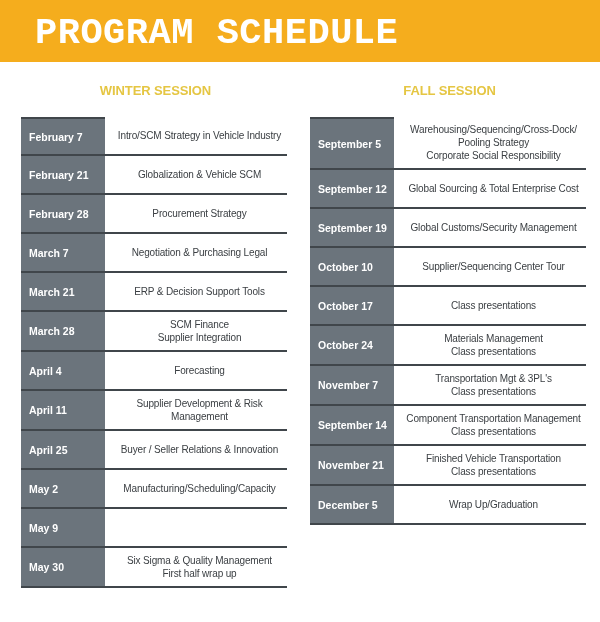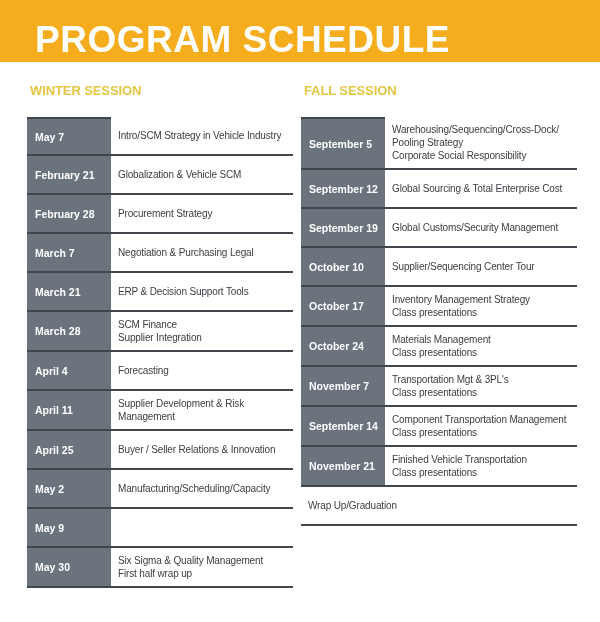--- a/index.html
+++ b/index.html
@@ -16,34 +16,35 @@
   html,body{width:600px;height:622px;}
   body{
     background:var(--page-bg);
     font-family:"Liberation Sans","DejaVu Sans",sans-serif;
     overflow:hidden;
   }
   .banner{
     width:600px;height:62px;
     background:var(--banner-bg);
     padding:3px 0 0 35px;
-    display:flex;align-items:flex-end;
+    display:flex;align-items:center;font-family:Liberation Mono, monospace;
   }
   .banner h1{
     color:var(--banner-text);
     font-size:37px;
     font-weight:bold;
     letter-spacing:0.5px;
     line-height:44px;
     white-space:nowrap;
   }
   .columns{
     display:flex;
-    padding:0 0 0 27px;
-    gap:0;
+    padding:0 0 0 21px;
+    gap:15px;
+    text-align:center;
   }
   .session{flex:0 0 auto;}
   .session.winter{width:266px;}
   .session.fall{width:276px;margin-left:8px;}
   .session-title{
     margin-top:21px;
     padding-left:3px;
     color:var(--session-title);
     font-size:13px;
     font-weight:bold;
@@ -98,21 +99,21 @@
   <header class="banner">
     <h1>PROGRAM SCHEDULE</h1>
   </header>
 
   <main class="columns">
 
     <section class="session winter">
       <h2 class="session-title">WINTER SESSION</h2>
       <div class="session-table">
           <div class="row">
-            <div class="date-cell">May 7</div>
+            <div class="date-cell">February 7</div>
             <div class="topic-cell">
               <div class="topic-line">Intro/SCM Strategy in Vehicle Industry</div>
             </div>
           </div>
           <div class="row">
             <div class="date-cell">February 21</div>
             <div class="topic-cell">
               <div class="topic-line">Globalization &amp; Vehicle SCM</div>
             </div>
           </div>
@@ -204,21 +205,20 @@
           </div>
           <div class="row">
             <div class="date-cell">October 10</div>
             <div class="topic-cell">
               <div class="topic-line">Supplier/Sequencing Center Tour</div>
             </div>
           </div>
           <div class="row">
             <div class="date-cell">October 17</div>
             <div class="topic-cell">
-              <div class="topic-line">Inventory Management Strategy</div>
               <div class="topic-line">Class presentations</div>
             </div>
           </div>
           <div class="row">
             <div class="date-cell">October 24</div>
             <div class="topic-cell">
               <div class="topic-line">Materials Management</div>
               <div class="topic-line">Class presentations</div>
             </div>
           </div>
@@ -237,20 +237,21 @@
             </div>
           </div>
           <div class="row">
             <div class="date-cell">November 21</div>
             <div class="topic-cell">
               <div class="topic-line">Finished Vehicle Transportation</div>
               <div class="topic-line">Class presentations</div>
             </div>
           </div>
           <div class="row">
+            <div class="date-cell">December 5</div>
             <div class="topic-cell">
               <div class="topic-line">Wrap Up/Graduation</div>
             </div>
           </div>
         </div>
     </section>
 
   </main>
 </div>
 

